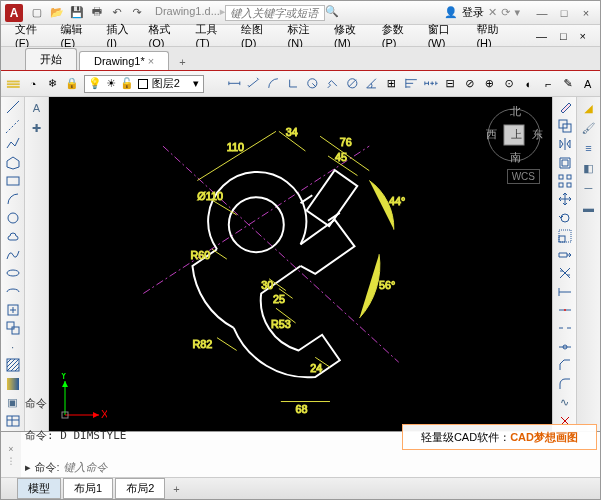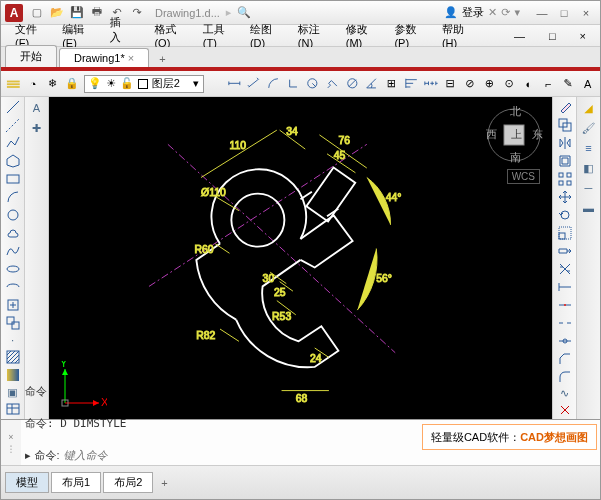--- a/index.html
+++ b/index.html
@@ -2,29 +2,29 @@
 <html><head>
 <meta charset="utf-8">
 <style>
 *{margin:0;padding:0;box-sizing:border-box;font-family:"Microsoft YaHei",SimSun,sans-serif;font-size:11px;}
 html,body{width:601px;height:500px;overflow:hidden;background:#f0f0f0;}
 .app{display:flex;flex-direction:column;width:601px;height:500px;border:1px solid #999;}
 .titlebar{height:24px;background:linear-gradient(#fdfdfd,#e8e8e8);display:flex;align-items:center;padding:0 4px;border-bottom:1px solid #ccc;}
 .app-logo{width:18px;height:18px;background:#b02020;color:#fff;display:flex;align-items:center;justify-content:center;font-weight:bold;border-radius:2px;margin-right:6px;font-size:12px;}
 .qat{display:flex;gap:4px;align-items:center;}
 .qat .ico{width:16px;height:16px;display:flex;align-items:center;justify-content:center;color:#555;cursor:pointer;}
-.title-center{flex:1;display:flex;align-items:center;gap:6px;padding-left:10px;}
+.title-center{flex:1;display:flex;align-items:flex-start;padding-left:10px;}
 .doc-name{color:#888;}
 .search-box{border:1px solid #bbb;background:#fff;padding:1px 4px;color:#999;font-style:italic;width:100px;height:16px;}
 .title-right{display:flex;gap:4px;align-items:center;}
 .win-ctrl{display:flex;gap:2px;margin-left:8px;}
 .win-ctrl span{width:20px;text-align:center;color:#555;cursor:pointer;}
-.menubar{height:22px;background:linear-gradient(#f8f8f8,#ececec);display:flex;align-items:center;padding:0 8px;gap:12px;border-bottom:1px solid #ccc;}
+.menubar{height:22px;background:linear-gradient(#f8f8f8,#ececec);display:flex;align-items:center;padding:0 8px;gap:1px;border-bottom:1px solid #ccc;}
 .menubar span{padding:2px 6px;cursor:pointer;}
-.tabs{height:24px;background:#e8e8e8;display:flex;align-items:flex-end;padding:0 4px;gap:2px;border-bottom:4px solid #b91c1c;}
+.tabs{height:24px;background:#e8e8e8;display:flex;align-items:flex-end;padding:0 24px;gap:2px;border-bottom:1px solid #b91c1c;}
 .tab{padding:3px 14px;background:#f4f4f4;border:1px solid #aaa;border-bottom:none;border-radius:3px 3px 0 0;cursor:pointer;font-size:11px;}
 .tab.active{background:#ffffff;}
 .tab-plus{padding:2px 8px;color:#666;cursor:pointer;}
 .toolbar-row{height:26px;background:linear-gradient(#f8f8f8,#e8e8e8);display:flex;align-items:center;padding:0 4px;gap:3px;border-bottom:1px solid #ccc;}
 .tb-btn{width:20px;height:20px;display:flex;align-items:center;justify-content:center;cursor:pointer;border:1px solid transparent;}
 .layer-sel{display:flex;align-items:center;border:1px solid #999;background:#fff;padding:1px 4px;gap:4px;min-width:120px;height:18px;}
 .layer-sq{width:10px;height:10px;background:#fff;border:1px solid #000;}
 .main{flex:1;display:flex;overflow:hidden;}
 .ltool{width:24px;background:linear-gradient(90deg,#f8f8f8,#ececec);display:flex;flex-direction:column;align-items:center;padding:2px 0;gap:2px;border-right:1px solid #ccc;}
 .ltool2{width:24px;background:linear-gradient(90deg,#f4f4f4,#e8e8e8);display:flex;flex-direction:column;align-items:center;padding:2px 0;gap:2px;border-right:1px solid #ccc;}
@@ -34,43 +34,44 @@
 .side-ico svg{width:16px;height:16px;}
 .canvas{flex:1;background:#000;position:relative;overflow:hidden;}
 .compass{position:absolute;top:8px;right:8px;width:60px;height:60px;}
 .wcs{position:absolute;top:72px;right:12px;color:#888;font-size:10px;border:1px solid #555;padding:1px 4px;}
 .ucs{position:absolute;bottom:8px;left:8px;}
 .drawing{position:absolute;top:0;left:0;width:100%;height:100%;}
 .cmd{height:46px;background:#f4f4f4;border-top:1px solid #999;display:flex;}
 .cmd-left{width:20px;display:flex;flex-direction:column;justify-content:center;align-items:center;gap:2px;}
 .cmd-body{flex:1;display:flex;flex-direction:column;justify-content:flex-end;padding:2px 4px;background:#fdfdfd;gap:17px;}
 .cmd-line{font-family:Consolas,monospace;font-size:11px;color:#333;}
-.statusbar{height:34px;background:linear-gradient(#f0f0f0,#e0e0e0);display:flex;align-items:center;padding:0 4px;gap:2px;border-top:1px solid #ccc;}
+.statusbar{height:22px;background:linear-gradient(#f0f0f0,#e0e0e0);display:flex;align-items:center;padding:0 16px;gap:2px;border-top:1px solid #ccc;}
 .stab{padding:2px 10px;background:#fff;border:1px solid #aaa;font-size:11px;cursor:pointer;}
-.watermark{position:absolute;bottom:50px;right:4px;background:rgba(255,255,255,0.95);border:1px solid #ffaa66;padding:4px 8px;font-size:12px;line-height:1.5;}
+.watermark{position:absolute;bottom:50px;right:4px;background:rgba(255,255,255,0.95);border:1px solid #ffaa66;padding:4px 18px;font-size:12px;line-height:1.5;}
 .watermark .l1 b{color:#e06000;}
 .watermark .l2 b{color:#e06000;}
 </style>
 </head>
 <body>
 
 <div class="app">
   <div class="titlebar">
     <div class="app-logo">A</div>
     <div class="qat">
       <span class="ico">▢</span>
       <span class="ico">📂</span>
       <span class="ico">💾</span>
       <span class="ico">🖶</span>
       <span class="ico">↶</span>
       <span class="ico">↷</span>
     </div>
     <div class="title-center">
       <span class="doc-name">Drawing1.d...</span>
       <span style="color:#bbb">▸</span>
+      <input class="search-box" placeholder="键入关键字或短语" style="">
       <span style="color:#888">🔍</span>
     </div>
     <div class="title-right">
       <span>👤</span>
       <span>登录</span>
       <span style="color:#888">✕</span>
       <span style="color:#888">⟳</span>
       <span style="color:#888">▾</span>
       <div class="win-ctrl">
         <span>—</span>
@@ -83,20 +84,21 @@
   <div class="menubar">
     <span>文件(F)</span>
     <span>编辑(E)</span>
     <span>插入(I)</span>
     <span>格式(O)</span>
     <span>工具(T)</span>
     <span>绘图(D)</span>
     <span>标注(N)</span>
     <span>修改(M)</span>
     <span>参数(P)</span>
+    <span>窗口(W)</span>
     <span>帮助(H)</span>
     <span style="flex:1"></span>
     <span>—</span>
     <span>□</span>
     <span>×</span>
   </div>
 
   <div class="tabs">
     <div class="tab">开始</div>
     <div class="tab active"><span>Drawing1*</span> <span style="color:#888">×</span></div>

